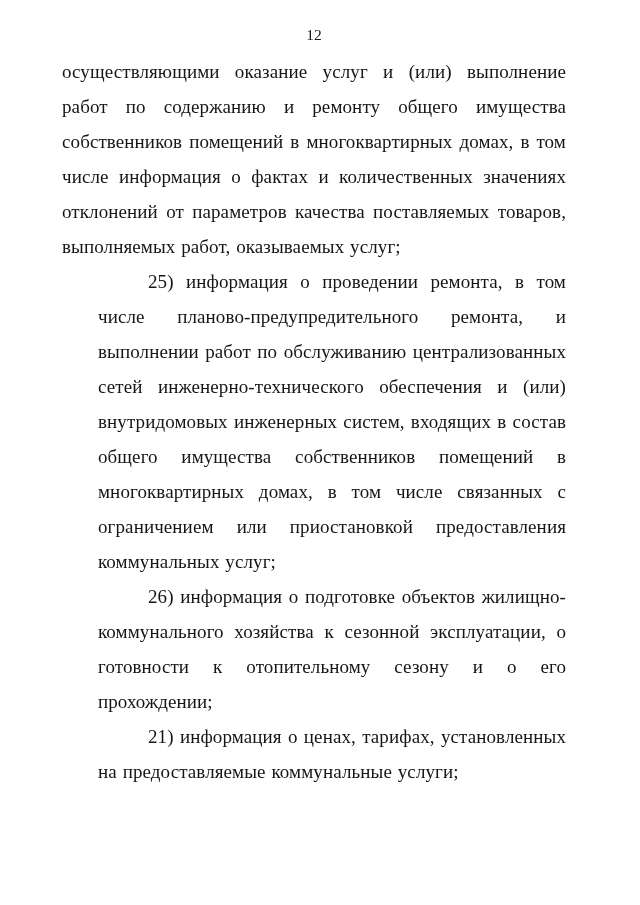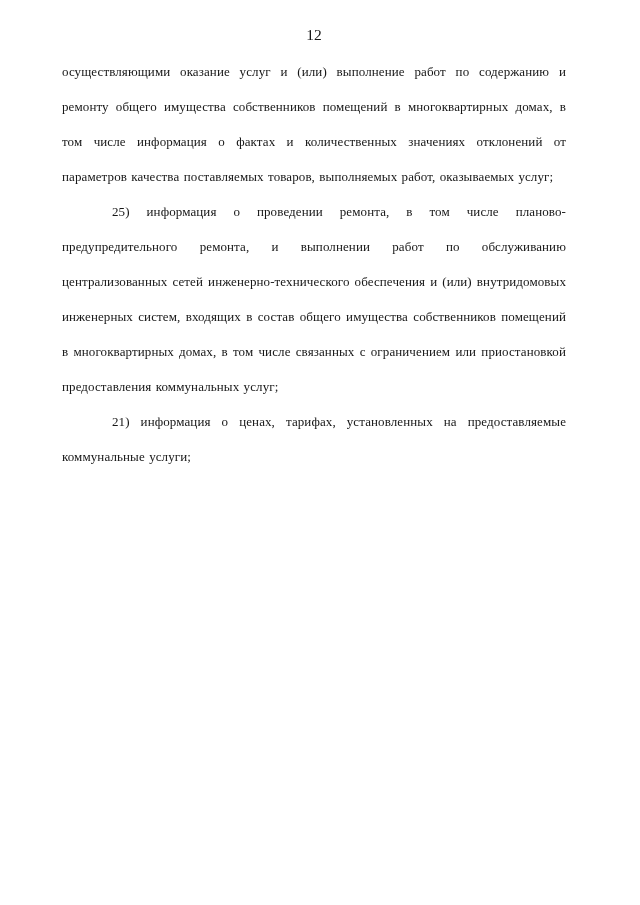--- a/index.html
+++ b/index.html
@@ -19,35 +19,37 @@
     overflow: hidden;
   }
   .page-number {
     text-align: center;
     font-size: 15.5px;
     line-height: 33px;
     margin: 0 0 3px 0;
   }
   .content p {
     margin: 0;
-    font-size: 13px;
+    font-size: 19px;
     line-height: 35px;
     text-align: justify;
     text-align-last: left;
     word-spacing: 1px;
     letter-spacing: 0.1px;
     font-family: Liberation Serif, serif;
   }
   .content p.indent {
     text-indent: 50px;
+    margin-left: 36px;
   }
 </style>
 </head>
 <body>
 
 <div class="page">
   <div class="page-number">12</div>
   <div class="content">
     <p>осуществляющими оказание услуг и (или) выполнение работ по содержанию и ремонту общего имущества собственников помещений в многоквартирных домах, в том числе информация о фактах и количественных значениях отклонений от параметров качества поставляемых товаров, выполняемых работ, оказываемых услуг;</p>
     <p class="indent">25) информация о проведении ремонта, в том числе планово-предупредительного ремонта, и выполнении работ по обслуживанию централизованных сетей инженерно-технического обеспечения и (или) внутридомовых инженерных систем, входящих в состав общего имущества собственников помещений в многоквартирных домах, в том числе связанных с ограничением или приостановкой предоставления коммунальных услуг;</p>
+    <p class="indent">26) информация о подготовке объектов жилищно-коммунального хозяйства к сезонной эксплуатации, о готовности к отопительному сезону и о его прохождении;</p>
     <p class="indent">21) информация о ценах, тарифах, установленных на предоставляемые коммунальные услуги;</p>
   </div>
 </div>
 
 </body></html>

